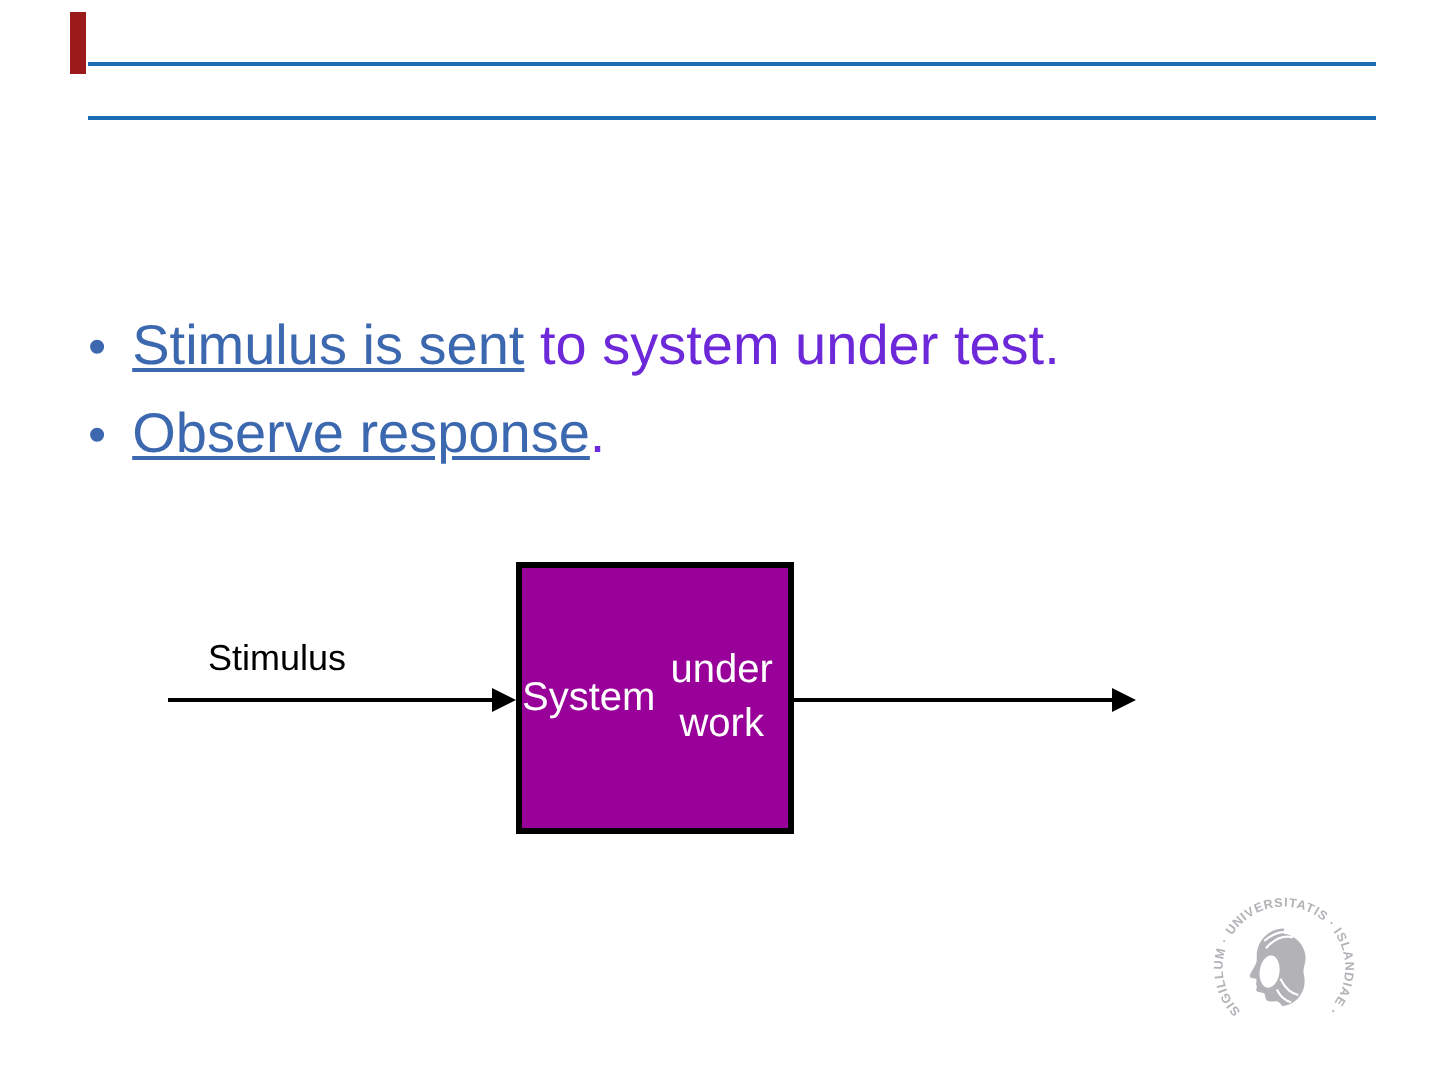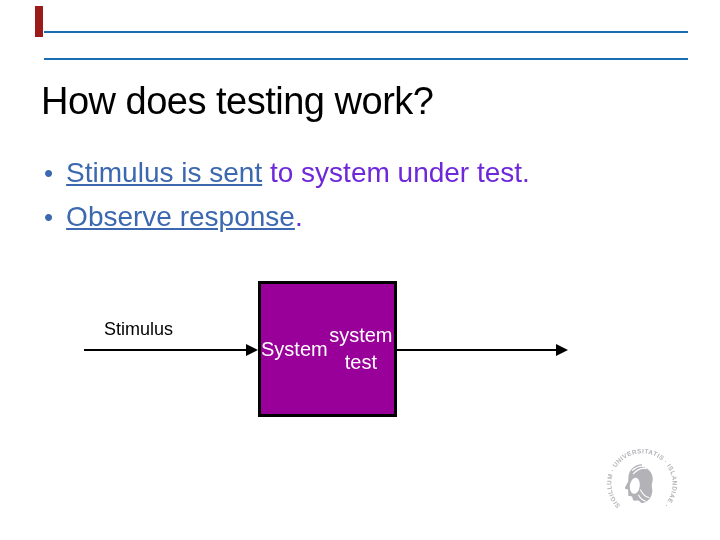--- a/index.html
+++ b/index.html
@@ -66,42 +66,41 @@
 </head>
 <body>
 
 <div class="slide">
 
   <div class="red-flag"></div>
 
   <div class="hr hr-top"></div>
   <div class="hr hr-bottom"></div>
 
-  <h1 class="page-title">How does testing work?</h1>
 
   <div class="bullets">
     <div class="bullet-line">
       <span class="bullet-dot">•</span>
       <span><span class="txt-blue">Stimulus is sent</span><span class="txt-black"> to system under test.</span></span>
     </div>
     <div class="bullet-line">
       <span class="bullet-dot">•</span>
       <span><span class="txt-blue">Observe response</span><span class="txt-black">.</span></span>
     </div>
   </div>
 
   <div class="diagram">
     <div class="diag-label stimulus-label">Stimulus</div>
 
     <div class="arrow-line arrow-line-left"></div>
     <div class="arrow-head arrow-head-left"></div>
 
     <div class="sut-box">
       <span>System</span>
-      <span>system test</span>
+      <span>under work</span>
     </div>
 
     <div class="arrow-line arrow-line-right"></div>
     <div class="arrow-head arrow-head-right"></div>
   </div>
 
   <svg class="seal" viewBox="0 0 80 80" xmlns="http://www.w3.org/2000/svg">
     <defs>
       <path id="seal-arc" d="M16 64 A34 34 0 1 1 64 64" fill="none"></path>
     </defs>

